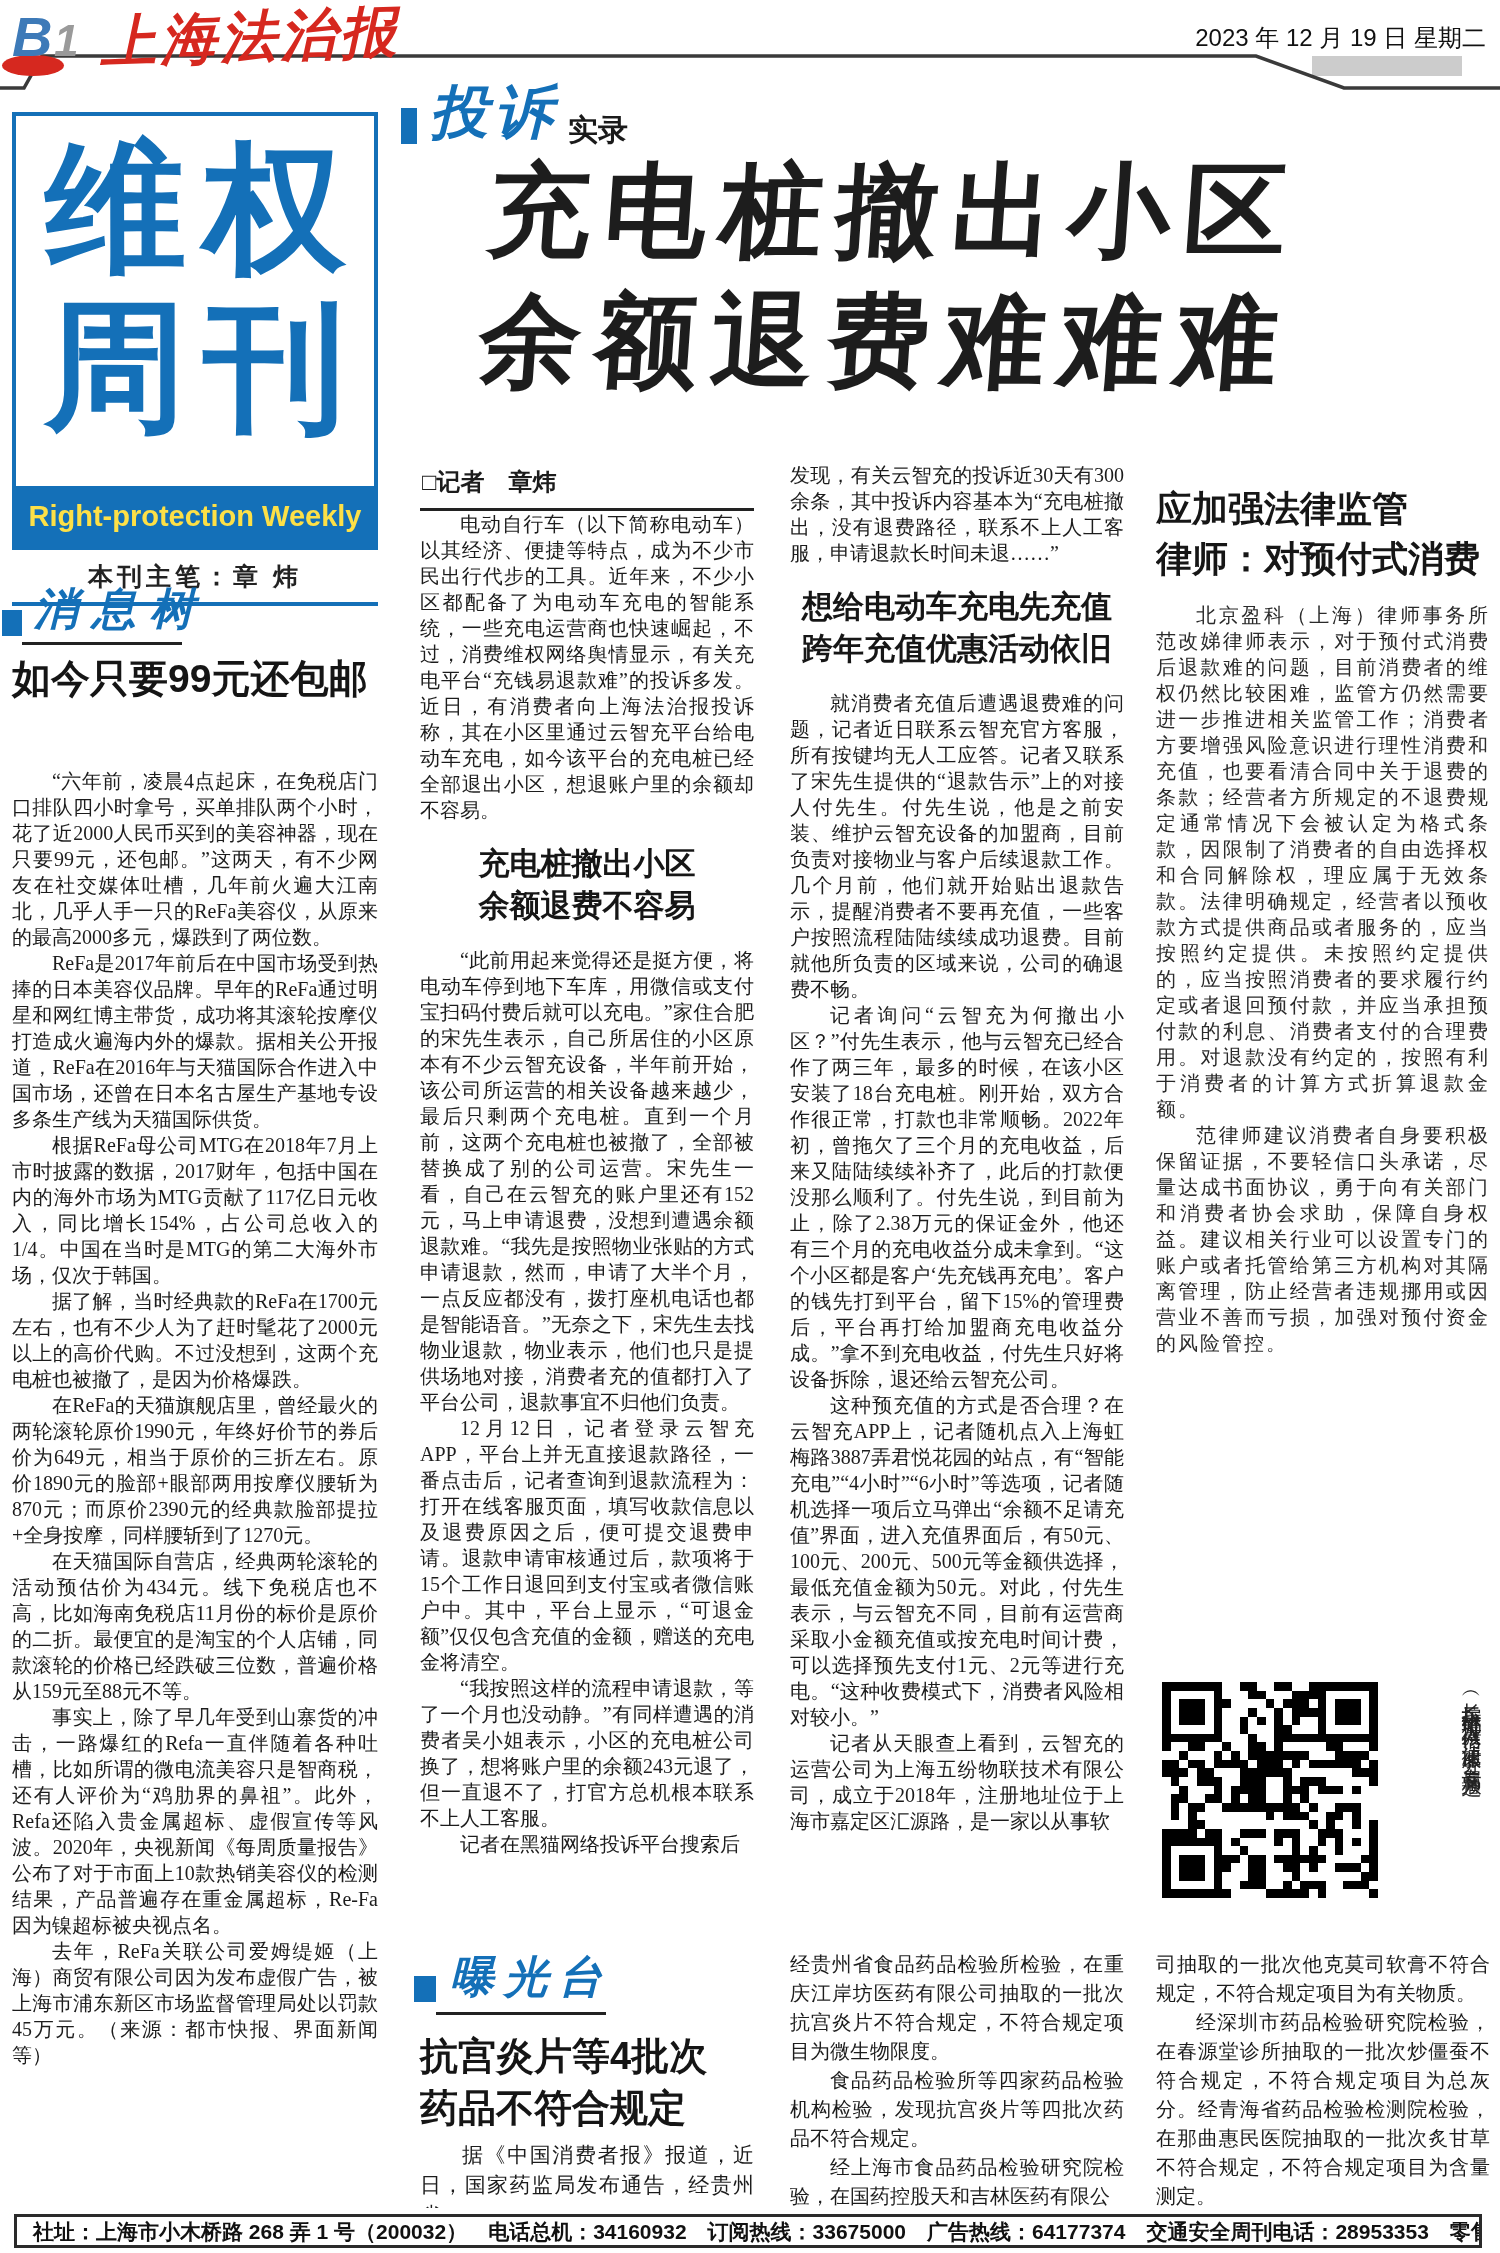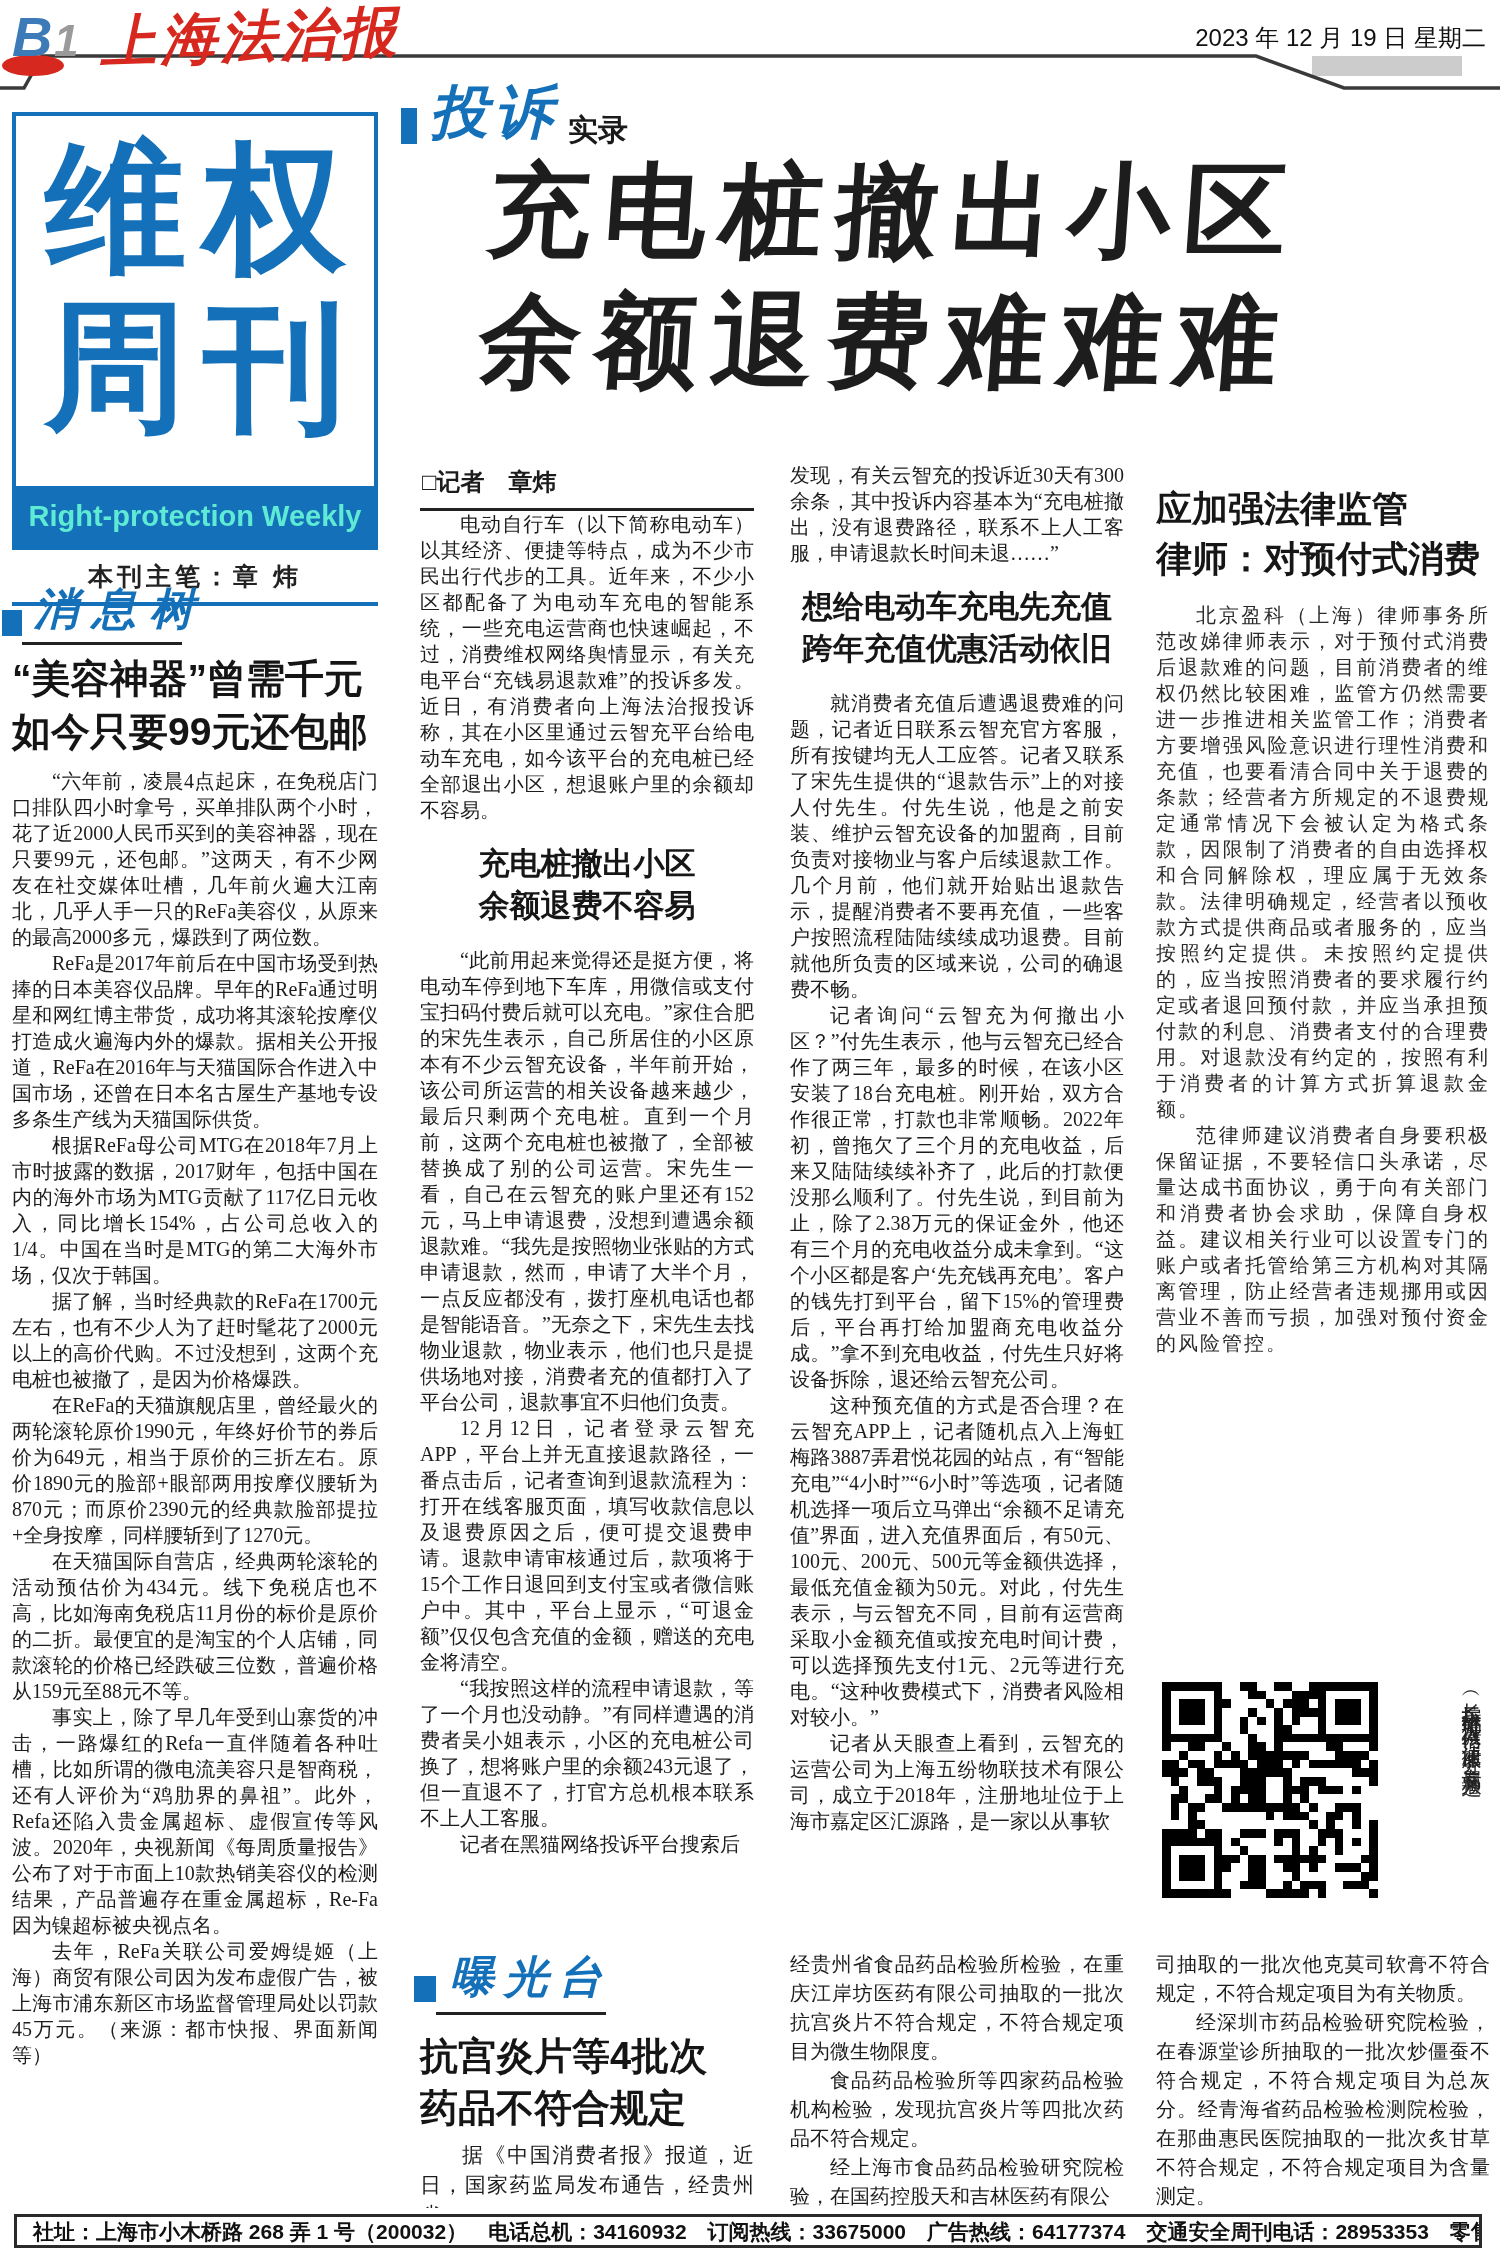--- a/index.html
+++ b/index.html
@@ -18,21 +18,21 @@
   .edition-1{position:absolute;left:54px;top:16px;font:italic 900 44px "Liberation Sans",sans-serif;color:#9a9a9a;z-index:3;}
   .red-swoosh{position:absolute;left:2px;top:55px;width:62px;height:21px;background:var(--red);border-radius:50%;z-index:2;}
   .masthead{position:absolute;left:100px;top:0px;font:italic 900 56px "DejaVu Serif",serif;color:var(--red);transform:rotate(-2deg);letter-spacing:4px;z-index:3;}
   .date-line{position:absolute;right:14px;top:22px;font:24px "Liberation Sans",sans-serif;color:#111;}
   .gray-band{position:absolute;left:1312px;top:56px;width:150px;height:20px;background:#cccccc;}
   .stepline{position:absolute;left:0;top:0;z-index:1;}
   
   .logo-box{position:absolute;left:12px;top:112px;width:366px;height:438px;border:4px solid var(--blue);box-sizing:border-box;background:#fff;}
   .logo-chars{display:grid;grid-template-columns:1fr 1fr;padding:14px 20px 0 20px;row-gap:4px;}
   .logo-char{font:900 142px/155px "Liberation Sans",sans-serif;color:var(--blue);text-align:center;}
-  .logo-band{position:absolute;bottom:0;left:0;right:0;height:60px;background:var(--blue);color:#5eead4;
+  .logo-band{position:absolute;bottom:0;left:0;right:0;height:60px;background:var(--blue);color:#fde047;
              font:700 29px/60px "Liberation Sans",sans-serif;text-align:center;}
   .editor-line{position:absolute;left:12px;top:560px;width:366px;text-align:center;
                font:700 25px "Liberation Sans",sans-serif;letter-spacing:4px;color:#222;}
   .blue-rule{position:absolute;left:12px;top:602px;width:366px;height:4px;background:var(--blue);}
   .sec-square{position:absolute;background:var(--blue);}
   .sec-title{position:absolute;font:italic 900 44px "DejaVu Serif",serif;color:var(--blue);letter-spacing:14px;}
   .sec-underline{position:absolute;height:3px;background:#222;}
   .news-headline{position:absolute;left:12px;top:652px;width:366px;font:900 39px/53px "Liberation Sans",sans-serif;color:#151515;}
   .news-body{position:absolute;left:12px;top:768px;width:366px;height:1440px;overflow:hidden;
              font-size:20px;line-height:26px;text-align:justify;}
@@ -96,21 +96,20 @@
     </div>
     <div class="logo-band">Right-protection Weekly</div>
   </div>
   <div class="editor-line">本刊主笔：章 炜</div>
   <div class="blue-rule"></div>
 
   <div class="sec-square" style="left:2px;top:610px;width:20px;height:26px;"></div>
   <div class="sec-title" style="left:34px;top:580px;">消息树</div>
   <div class="sec-underline" style="left:22px;top:642px;width:160px;"></div>
   <div class="news-headline">
-    <div>“美容神器”曾需千元</div>
     <div>如今只要99元还包邮</div>
   </div>
   <div class="news-body">
       <p>“六年前，凌晨4点起床，在免税店门口排队四小时拿号，买单排队两个小时，花了近2000人民币买到的美容神器，现在只要99元，还包邮。”这两天，有不少网友在社交媒体吐槽，几年前火遍大江南北，几乎人手一只的ReFa美容仪，从原来的最高2000多元，爆跌到了两位数。</p>
       <p>ReFa是2017年前后在中国市场受到热捧的日本美容仪品牌。早年的ReFa通过明星和网红博主带货，成功将其滚轮按摩仪打造成火遍海内外的爆款。据相关公开报道，ReFa在2016年与天猫国际合作进入中国市场，还曾在日本名古屋生产基地专设多条生产线为天猫国际供货。</p>
       <p>根据ReFa母公司MTG在2018年7月上市时披露的数据，2017财年，包括中国在内的海外市场为MTG贡献了117亿日元收入，同比增长154%，占公司总收入的1/4。中国在当时是MTG的第二大海外市场，仅次于韩国。</p>
       <p>据了解，当时经典款的ReFa在1700元左右，也有不少人为了赶时髦花了2000元以上的高价代购。不过没想到，这两个充电桩也被撤了，是因为价格爆跌。</p>
       <p>在ReFa的天猫旗舰店里，曾经最火的两轮滚轮原价1990元，年终好价节的券后价为649元，相当于原价的三折左右。原价1890元的脸部+眼部两用按摩仪腰斩为870元；而原价2390元的经典款脸部提拉+全身按摩，同样腰斩到了1270元。</p>
       <p>在天猫国际自营店，经典两轮滚轮的活动预估价为434元。线下免税店也不高，比如海南免税店11月份的标价是原价的二折。最便宜的是淘宝的个人店铺，同款滚轮的价格已经跌破三位数，普遍价格从159元至88元不等。</p>
       <p>事实上，除了早几年受到山寨货的冲击，一路爆红的Refa一直伴随着各种吐槽，比如所谓的微电流美容只是智商税，还有人评价为“鸡肋界的鼻祖”。此外，Refa还陷入贵金属超标、虚假宣传等风波。2020年，央视新闻《每周质量报告》公布了对于市面上10款热销美容仪的检测结果，产品普遍存在重金属超标，Re-Fa因为镍超标被央视点名。</p>

